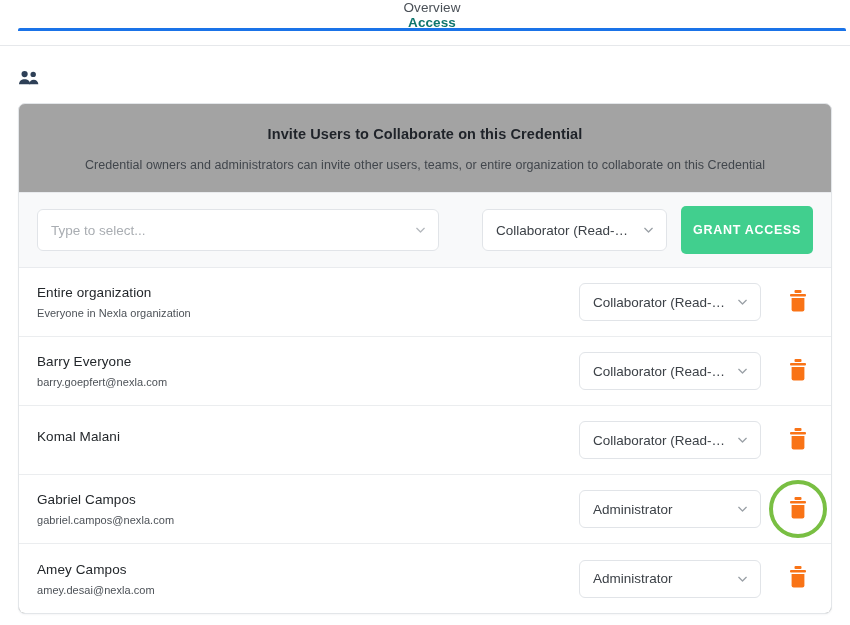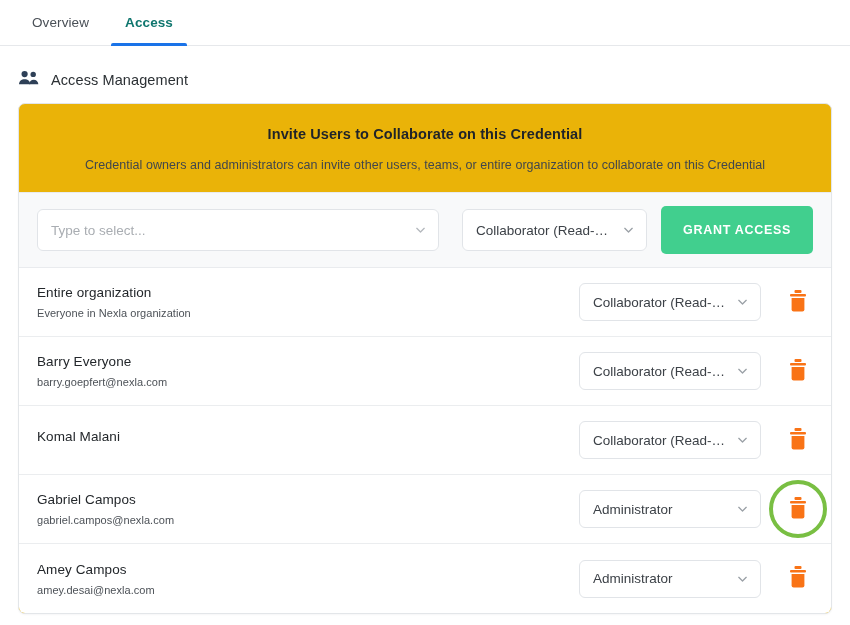--- a/index.html
+++ b/index.html
@@ -13,20 +13,21 @@
   }
 
   
   .tabbar {
     position: relative;
     height: 46px;
     display: flex;
     align-items: stretch;
     padding-left: 14px;
     border-bottom: 1px solid #e6e8eb;
+    flex-direction: column;
   }
   .tab {
     display: flex;
     align-items: center;
     justify-content: center;
     padding: 0 18px;
     font-size: 13.5px;
     color: #4a5057;
     letter-spacing: .1px;
     cursor: pointer;
@@ -60,21 +61,21 @@
     color: #2b3034;
     letter-spacing: .1px;
   }
 
   
   .card {
     position: absolute;
     left: 18px;
     top: 103px;
     width: 814px;
-    background: #eab308;
+    background: #a3a3a3;
     border: 1px solid #e3e6e9;
     border-radius: 7px;
     box-shadow: 0 1px 2px rgba(16,24,40,.04);
     overflow: hidden;
   }
 
   .card-header {
     padding: 22px 24px 20px;
     text-align: center;
     border-bottom: 1px solid #e9ebee;
@@ -138,21 +139,21 @@
   }
   .chev svg { display: block; }
   .spacer { flex: 1 1 auto; }
 
   .grant-btn {
     background: #41cf8e;
     color: #ffffff;
     border: none;
     border-radius: 5px;
     height: 48px;
-    padding: 0 22px;
+    padding: 0 12px;
     font-family: "Liberation Sans", sans-serif;
     font-size: 12.5px;
     font-weight: 700;
     letter-spacing: .7px;
     cursor: pointer;
     margin-left: 14px;
     white-space: nowrap;
   }
 
   
@@ -218,21 +219,20 @@
 
 <div class="section-head">
   <span class="people-icon">
     <svg width="22" height="16" viewBox="0 0 22 16" xmlns="http://www.w3.org/2000/svg">
       <circle cx="6.6" cy="4.1" r="3.1" fill="#2e4057"></circle>
       <circle cx="15.2" cy="4.4" r="2.7" fill="#2e4057"></circle>
       <path d="M1 14.2c0-3.1 2.5-5 5.6-5s5.6 1.9 5.6 5z" fill="#2e4057"></path>
       <path d="M11.2 14.2c0-2.7 2-4.5 4.5-4.5s4.6 1.8 4.6 4.5z" fill="#2e4057"></path>
     </svg>
   </span>
-  <span class="section-title">Access Management</span>
 </div>
 
 <div class="card">
 
   <div class="card-header">
     <div class="card-title">Invite Users to Collaborate on this Credential</div>
     <div class="card-sub">Credential owners and administrators can invite other users, teams, or entire organization to collaborate on this Credential</div>
   </div>
 
   <div class="invite-row">

